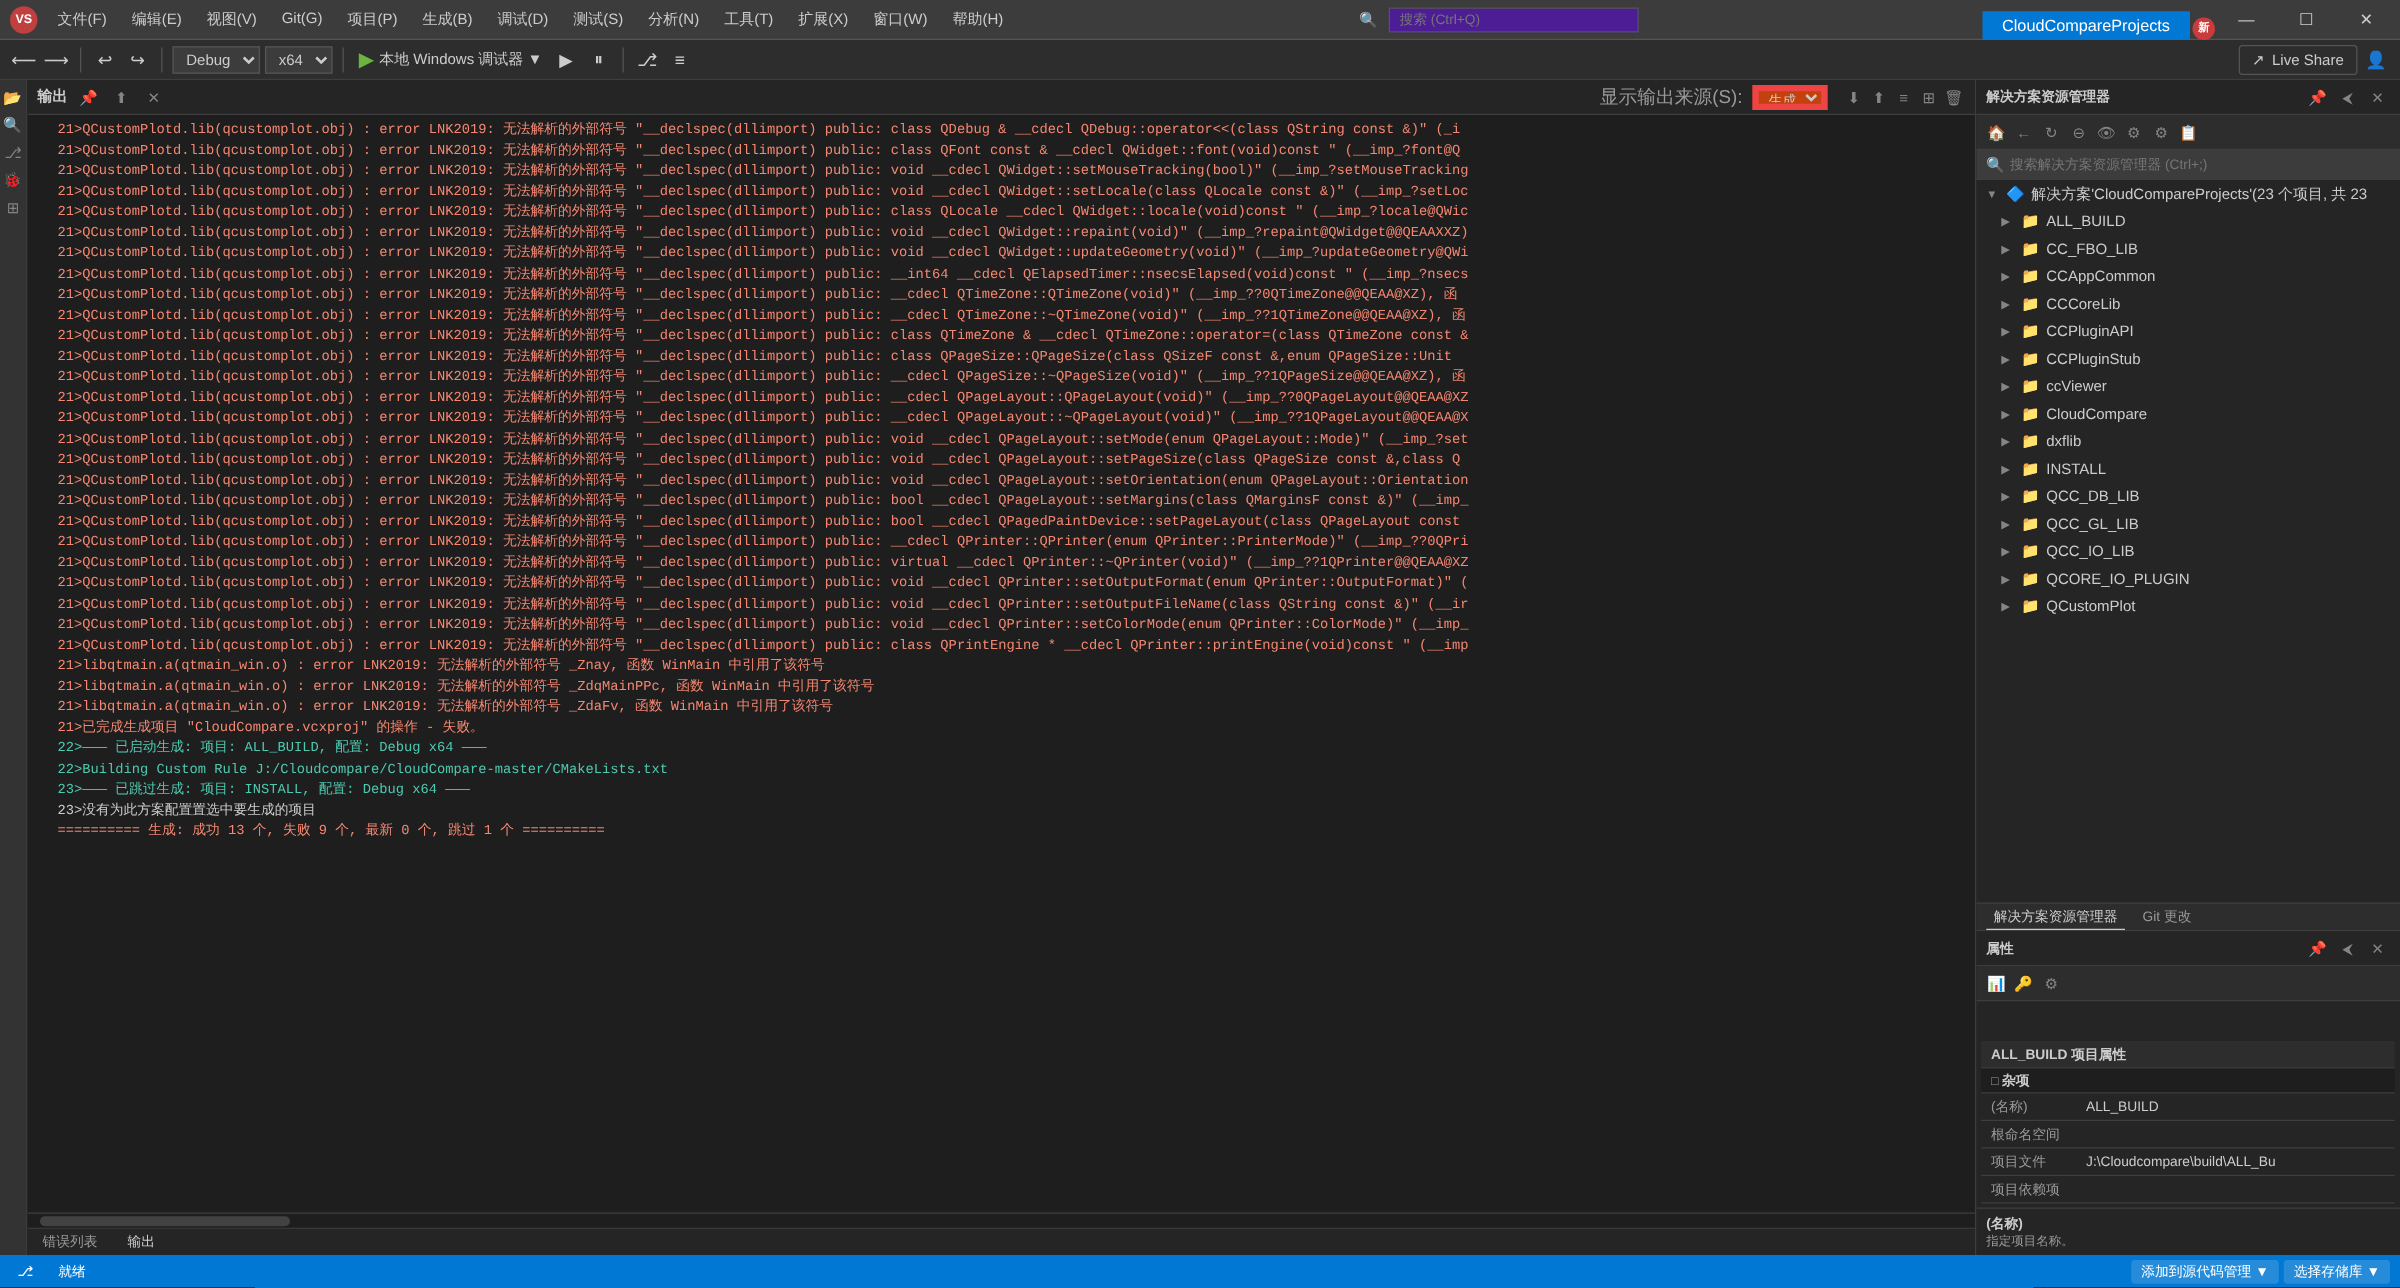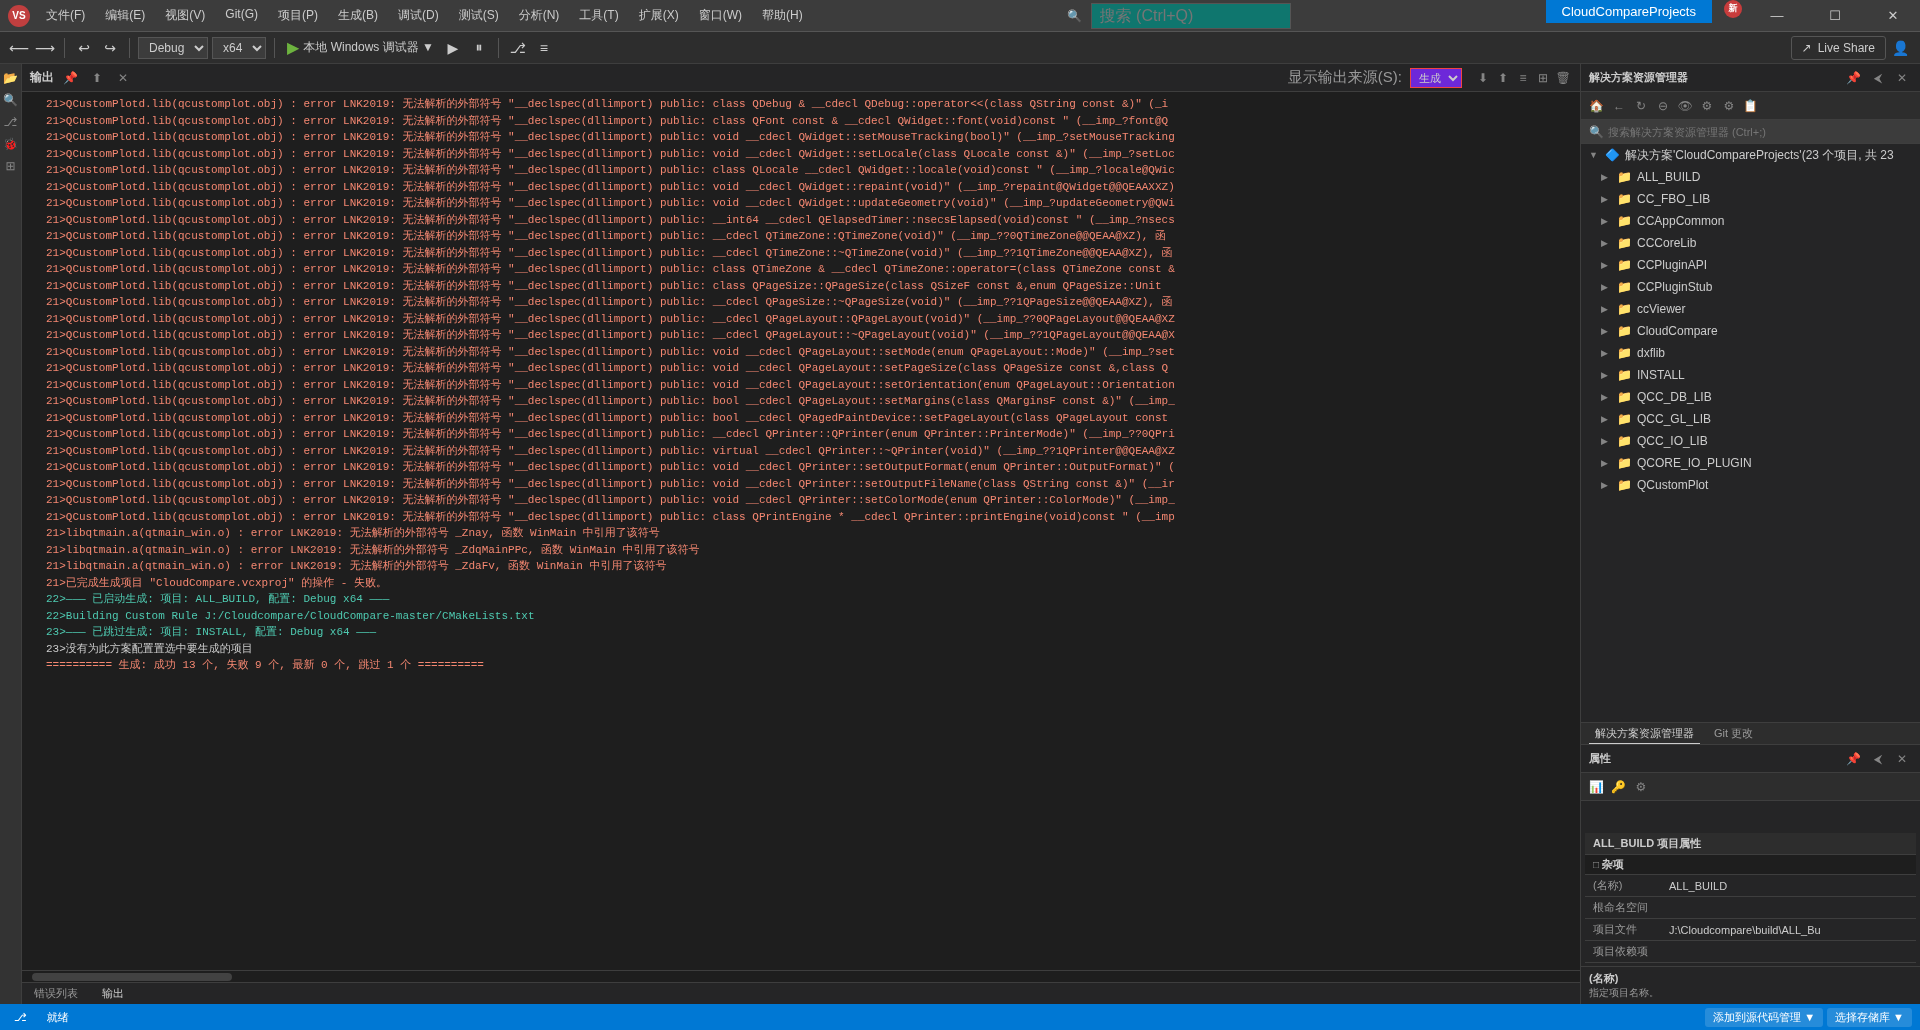--- a/index.html
+++ b/index.html
@@ -55,31 +55,31 @@
     #titlebar-center {
       flex: 1;
       display: flex;
       align-items: center;
       justify-content: center;
       gap: 8px;
       font-size: 12px;
       color: #cccccc;
     }
     #search-box {
-      background: #0f766e;
+      background: #4c1d95;
       border: 1px solid #555;
       color: #cccccc;
       padding: 3px 8px;
-      font-size: 16px;
+      font-size: 11px;
       width: 200px;
     }
     #titlebar-right {
       display: flex;
-      align-items: flex-start;
-      gap: 12px;
+      align-items: flex-end;
+      gap: 2px;
       padding-right: 4px;
     }
     #project-title {
       background: #0078d4;
       color: white;
       padding: 4px 16px;
       font-size: 13px;
       font-weight: 500;
     }
     #notification-badge {
@@ -225,22 +225,22 @@
       height: 18px;
       display: flex;
       align-items: center;
       justify-content: center;
       cursor: pointer;
       color: #858585;
       font-size: 12px;
       border-radius: 2px;
     }
     #output-source-select {
-      background: #6d28d9;
-      border: 1px solid #ef4444;
+      background: #c2410c;
+      border: 5px solid #ef4444;
       color: #cccccc;
       padding: 1px 4px;
       font-size: 11px;
       height: 20px;
     }
     #output-source-label {
       font-size: 15px;
       color: #999;
     }
     .panel-actions {

